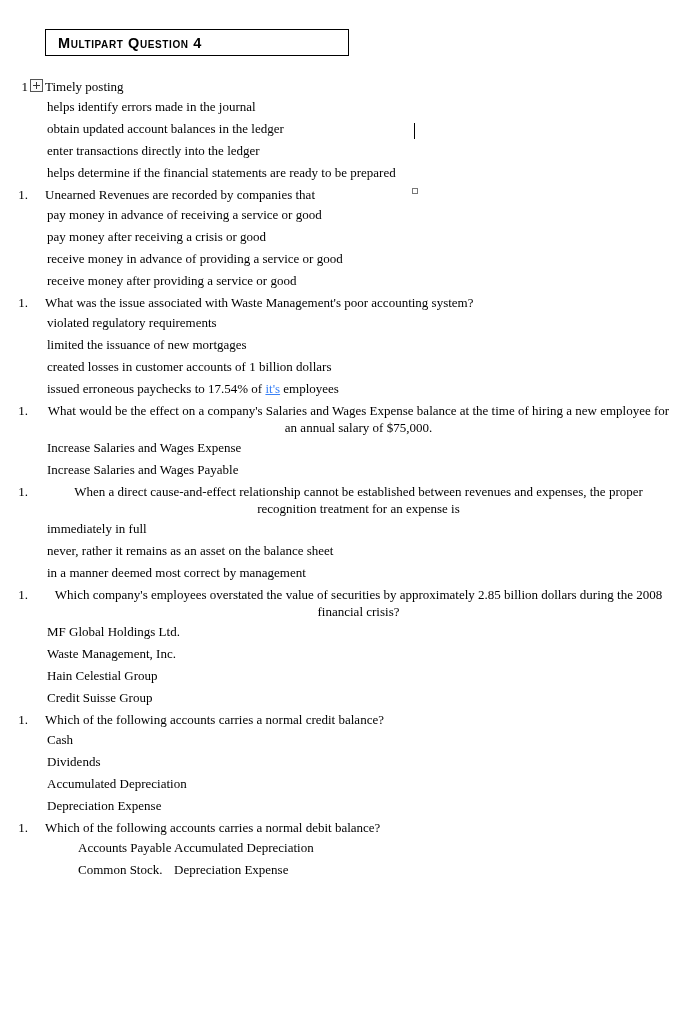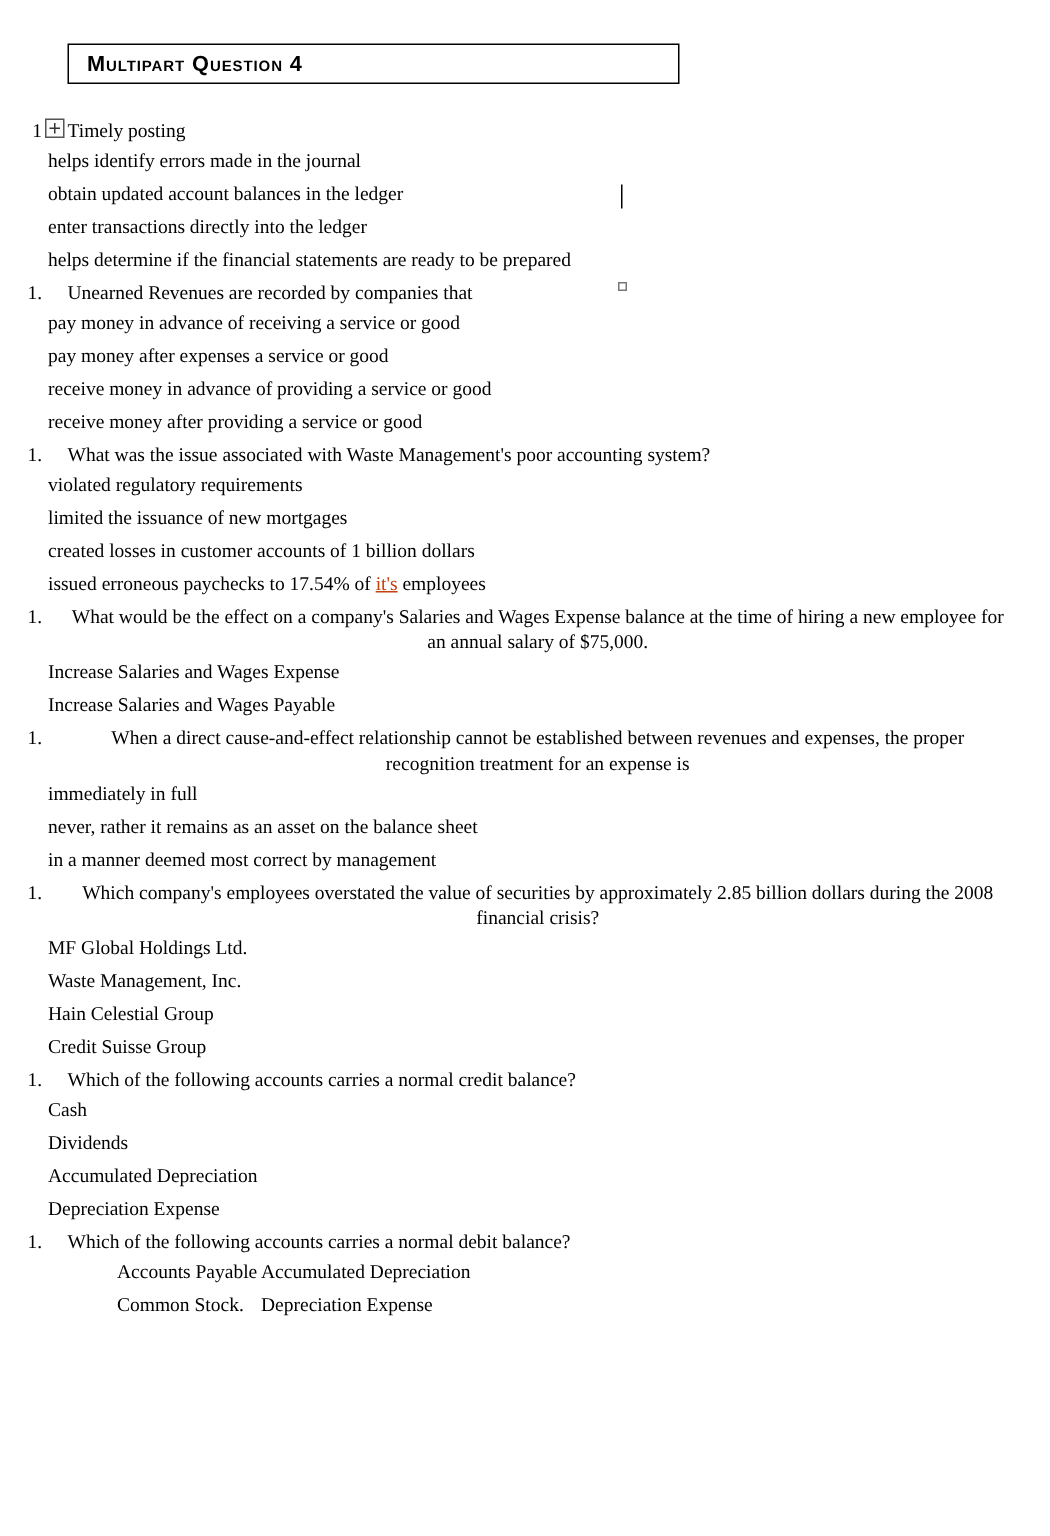--- a/index.html
+++ b/index.html
@@ -19,21 +19,21 @@
     position: relative;
     width: 700px;
     height: 1024px;
     box-sizing: border-box;
     padding: 0;
   }
   .title-box {
     position: absolute;
     left: 45px;
     top: 29px;
-    width: 408px;
+    width: 304px;
     height: 27px;
     border: 1px solid #000000;
     box-sizing: border-box;
     display: flex;
     align-items: center;
   }
   .title-text {
     font-family: "Liberation Sans", sans-serif;
     font-weight: bold;
     font-size: 14.5px;
@@ -111,39 +111,39 @@
   .q-text.indent-wide {
     padding-right: 28px;
     text-align: center;
   }
   .answers {
     margin-top: 3px;
   }
   .answer {
     font-size: 13px;
     line-height: 17px;
-    padding-left: 32px;
+    padding-left: 47px;
     margin-bottom: 5px;
   }
   .answer-pair {
     font-size: 13px;
     line-height: 17px;
     padding-left: 78px;
     margin-bottom: 5px;
     display: flex;
   }
   .answer-pair .col1 {
     width: 96px;
   }
   .bold {
     font-weight: normal;
   }
   .ul-link {
     text-decoration: underline;
-    color: #c2410c;
+    color: #3b82f6;
   }
   .caret {
     position: absolute;
     left: 414px;
     top: 45px;
     width: 1px;
     height: 16px;
     background: #000;
   }
   .small-square {
@@ -187,21 +187,21 @@
     </div>
 
     <div class="q-block">
       <div class="q-row">
         <div class="q-num">1.</div>
         <div class="q-marker"></div>
         <div class="q-text">Unearned Revenues are recorded by companies that</div>
       </div>
       <div class="answers">
         <div class="answer">pay money in advance of receiving a service or good</div>
-        <div class="answer">pay money after expenses a service or good</div>
+        <div class="answer">pay money after receiving a crisis or good</div>
         <div class="answer">receive money in advance of providing a service or good</div>
         <div class="answer">receive money after providing a service or good</div>
       </div>
     </div>
 
     <div class="q-block">
       <div class="q-row">
         <div class="q-num">1.</div>
         <div class="q-marker"></div>
         <div class="q-text">What was the issue associated with Waste Management's poor accounting system?</div>

